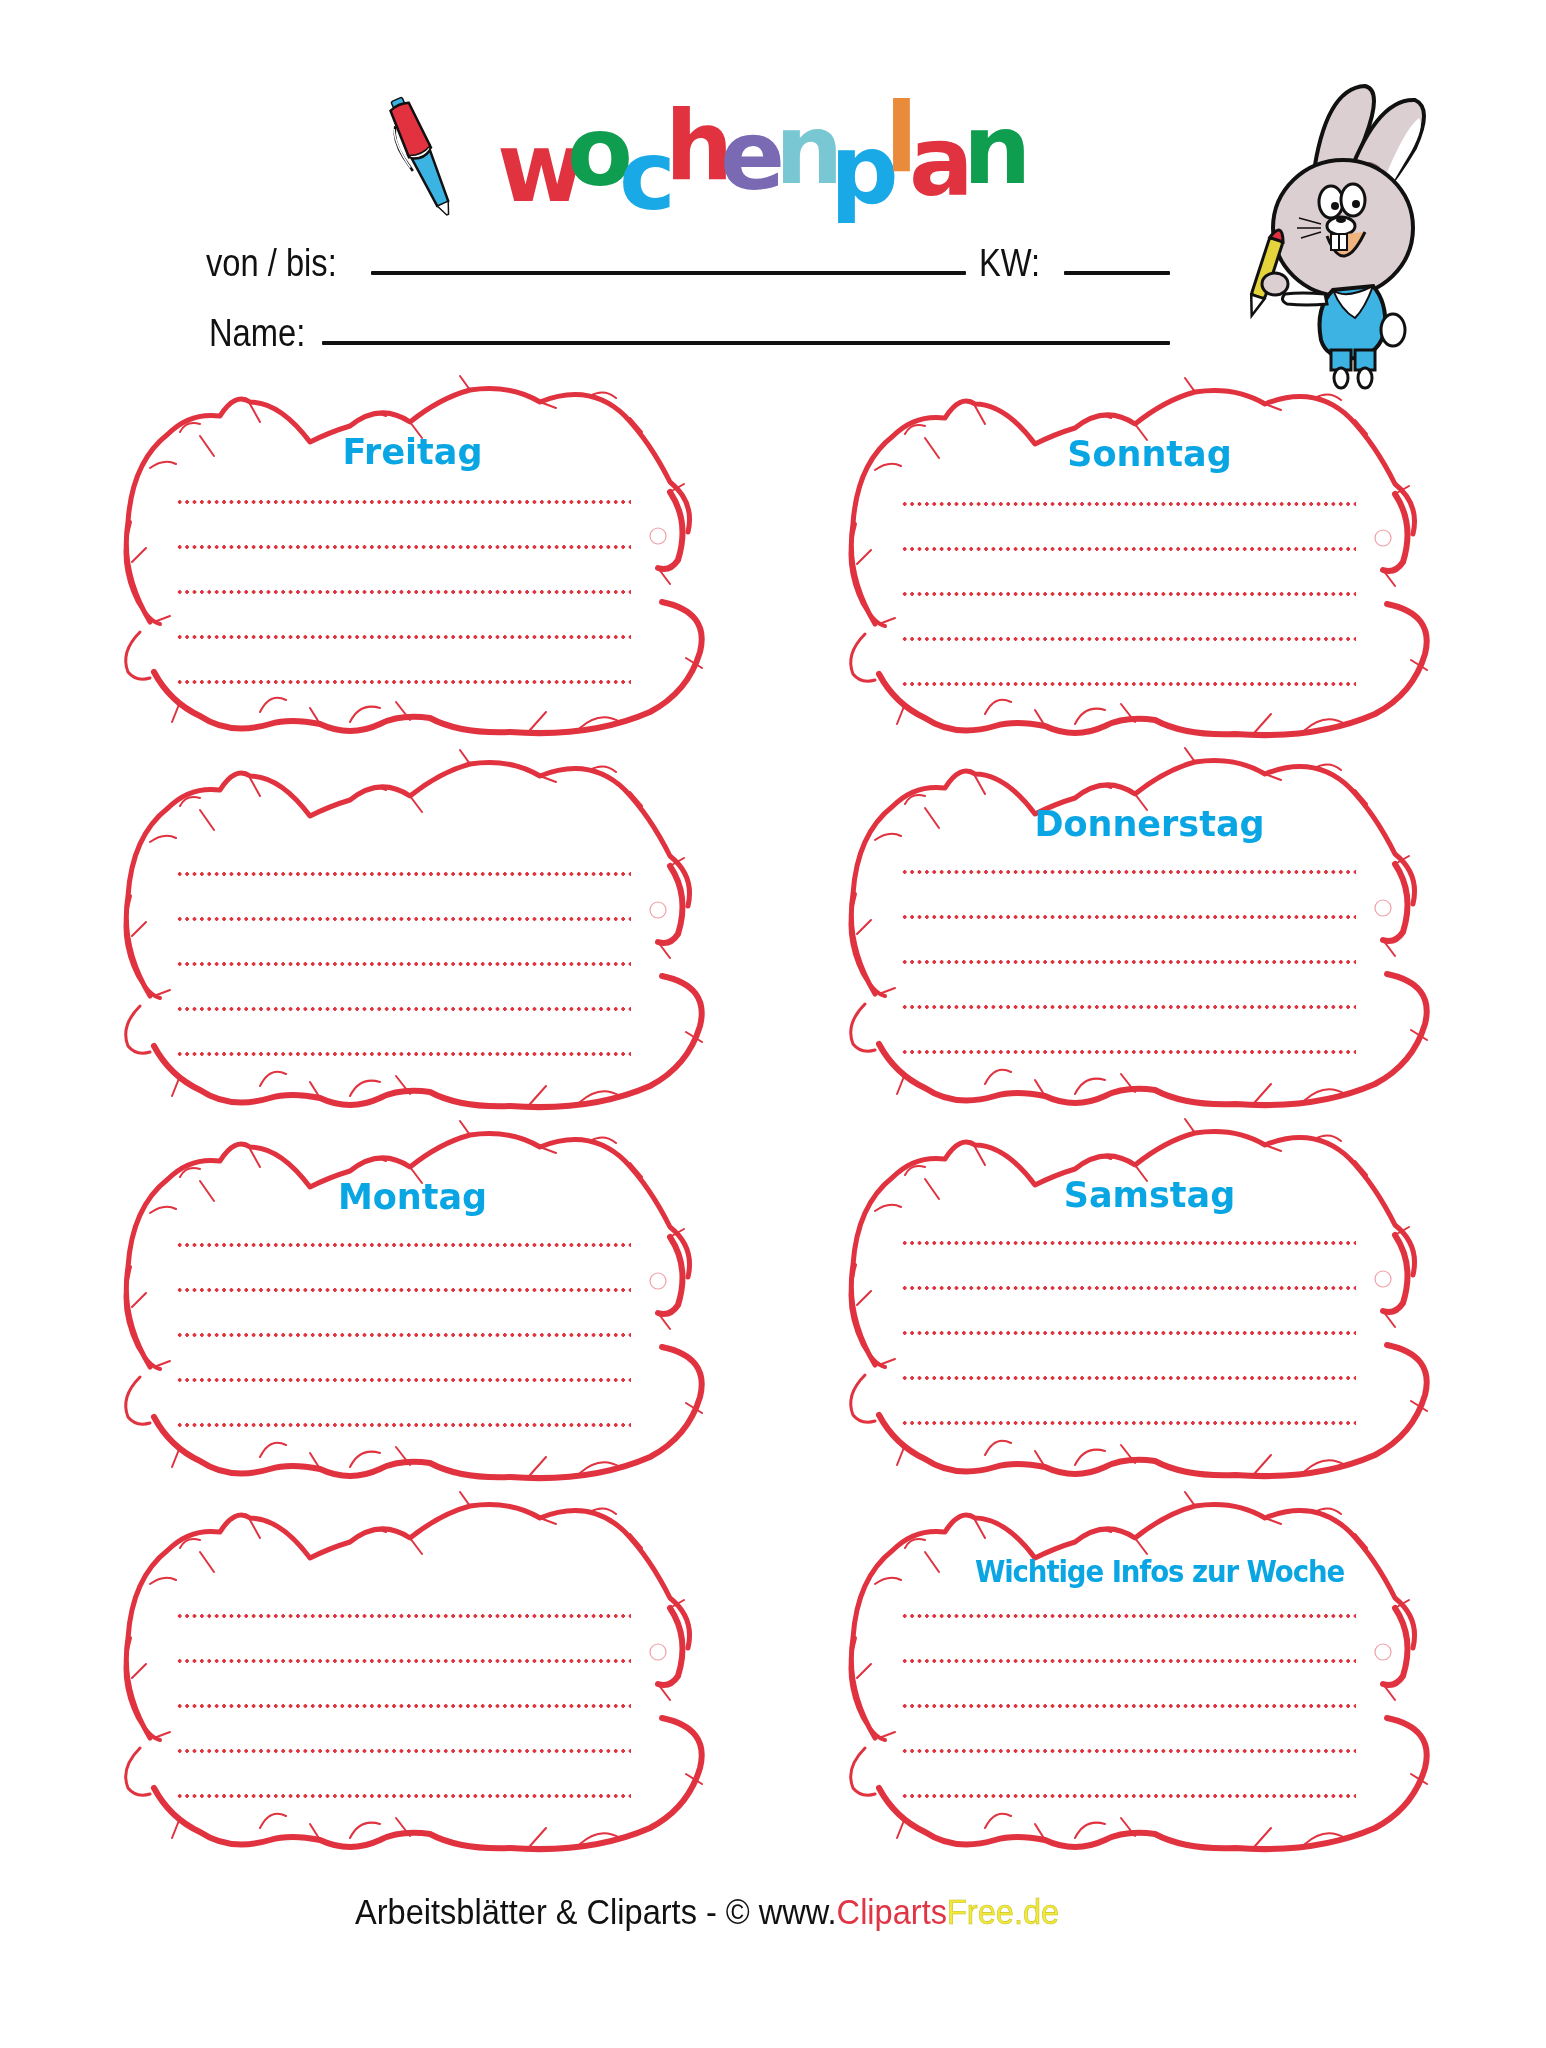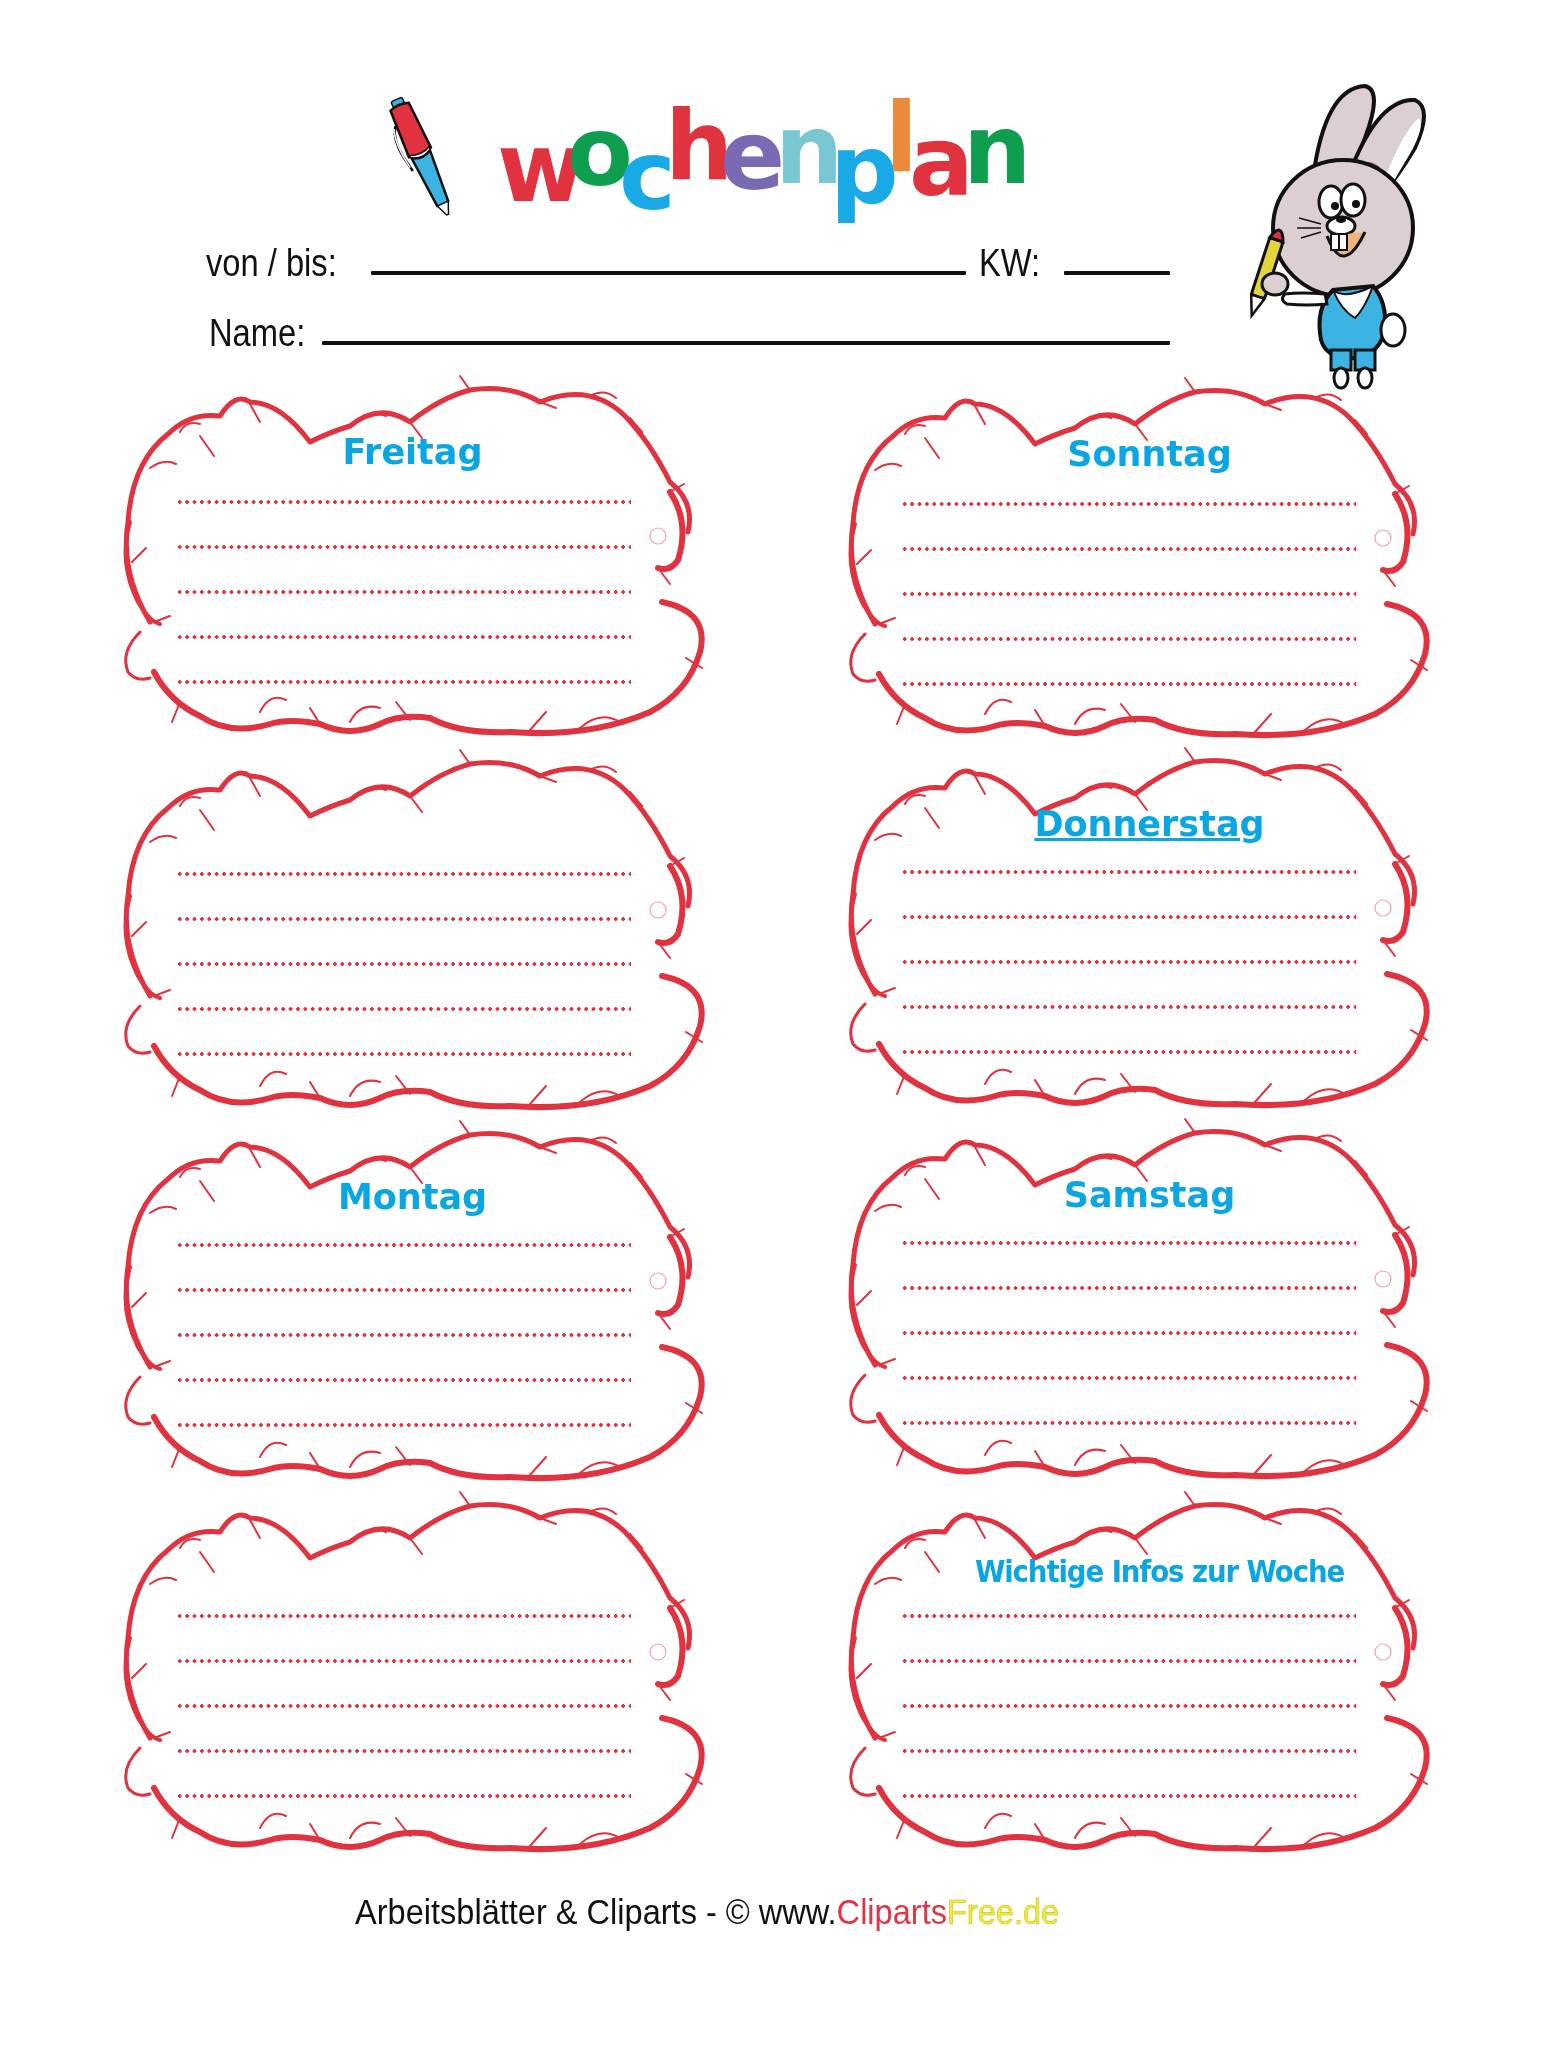--- a/index.html
+++ b/index.html
@@ -173,21 +173,21 @@
       <path stroke-width="5" d="M40 250 Q10 200 18 150 Q22 90 58 62 Q80 40 110 44 Q125 20 140 30 Q170 30 200 70 Q220 60 240 54 Q270 30 300 50 Q330 26 360 18 Q400 12 430 30 Q480 10 515 44 Q540 70 560 110 Q585 130 578 160"></path>
       <path stroke-width="6" d="M560 120 Q580 150 568 188 Q560 200 548 196"></path>
       <path stroke-width="6" d="M552 230 Q600 240 590 280 Q578 320 540 340 Q480 366 400 360 Q350 362 320 346 Q290 342 270 352 Q240 366 210 352 Q180 346 160 352 Q120 364 90 344 Q60 330 44 300"></path>
       <path stroke-width="4" d="M20 150 Q8 190 28 230 Q40 250 50 252"></path>
       <path stroke-width="3" d="M30 260 Q10 280 18 300 Q26 310 40 306"></path>
       <path stroke-width="2" d="M70 60 Q76 48 90 52 M90 64 L104 84 M140 32 L150 50 M300 50 L312 66 M360 18 L350 4 M430 30 L446 36 M520 46 L532 60 M560 120 L574 112 M36 176 L22 190 M44 250 L60 244 M70 330 L62 350 M210 352 L200 336 M300 348 L286 330 M420 358 L436 340 M548 196 L560 212 M576 286 L592 296"></path>
       <path stroke-width="2" d="M150 340 Q160 320 176 328 M240 350 Q250 330 270 336 M470 356 Q490 338 510 350 M40 96 Q54 86 66 92 M250 48 Q262 38 276 44 M480 24 Q494 16 506 26"></path>
       <circle cx="548" cy="164" r="8" stroke-width="1.2" stroke="#f0a0a8"></circle>
     </g>
   </svg>
-  <div class="day-title" style="left:12px;text-decoration:underline;">Donnerstag</div>
+  <div class="day-title" style="left:12px;">Donnerstag</div>
   <div class="dots" style="top:126px;"></div>
   <div class="dots" style="top:171px;"></div>
   <div class="dots" style="top:216px;"></div>
   <div class="dots" style="top:261px;"></div>
   <div class="dots" style="top:306px;"></div>
 </div>
 <div class="box" style="left:110px;top:1117px;">
     <svg class="frame" viewBox="0 0 605 366" preserveAspectRatio="none">
     <g fill="none" stroke="#e0323f" stroke-linecap="round" stroke-linejoin="round">
       <path stroke-width="5" d="M40 250 Q10 200 18 150 Q22 90 58 62 Q80 40 110 44 Q125 20 140 30 Q170 30 200 70 Q220 60 240 54 Q270 30 300 50 Q330 26 360 18 Q400 12 430 30 Q480 10 515 44 Q540 70 560 110 Q585 130 578 160"></path>

